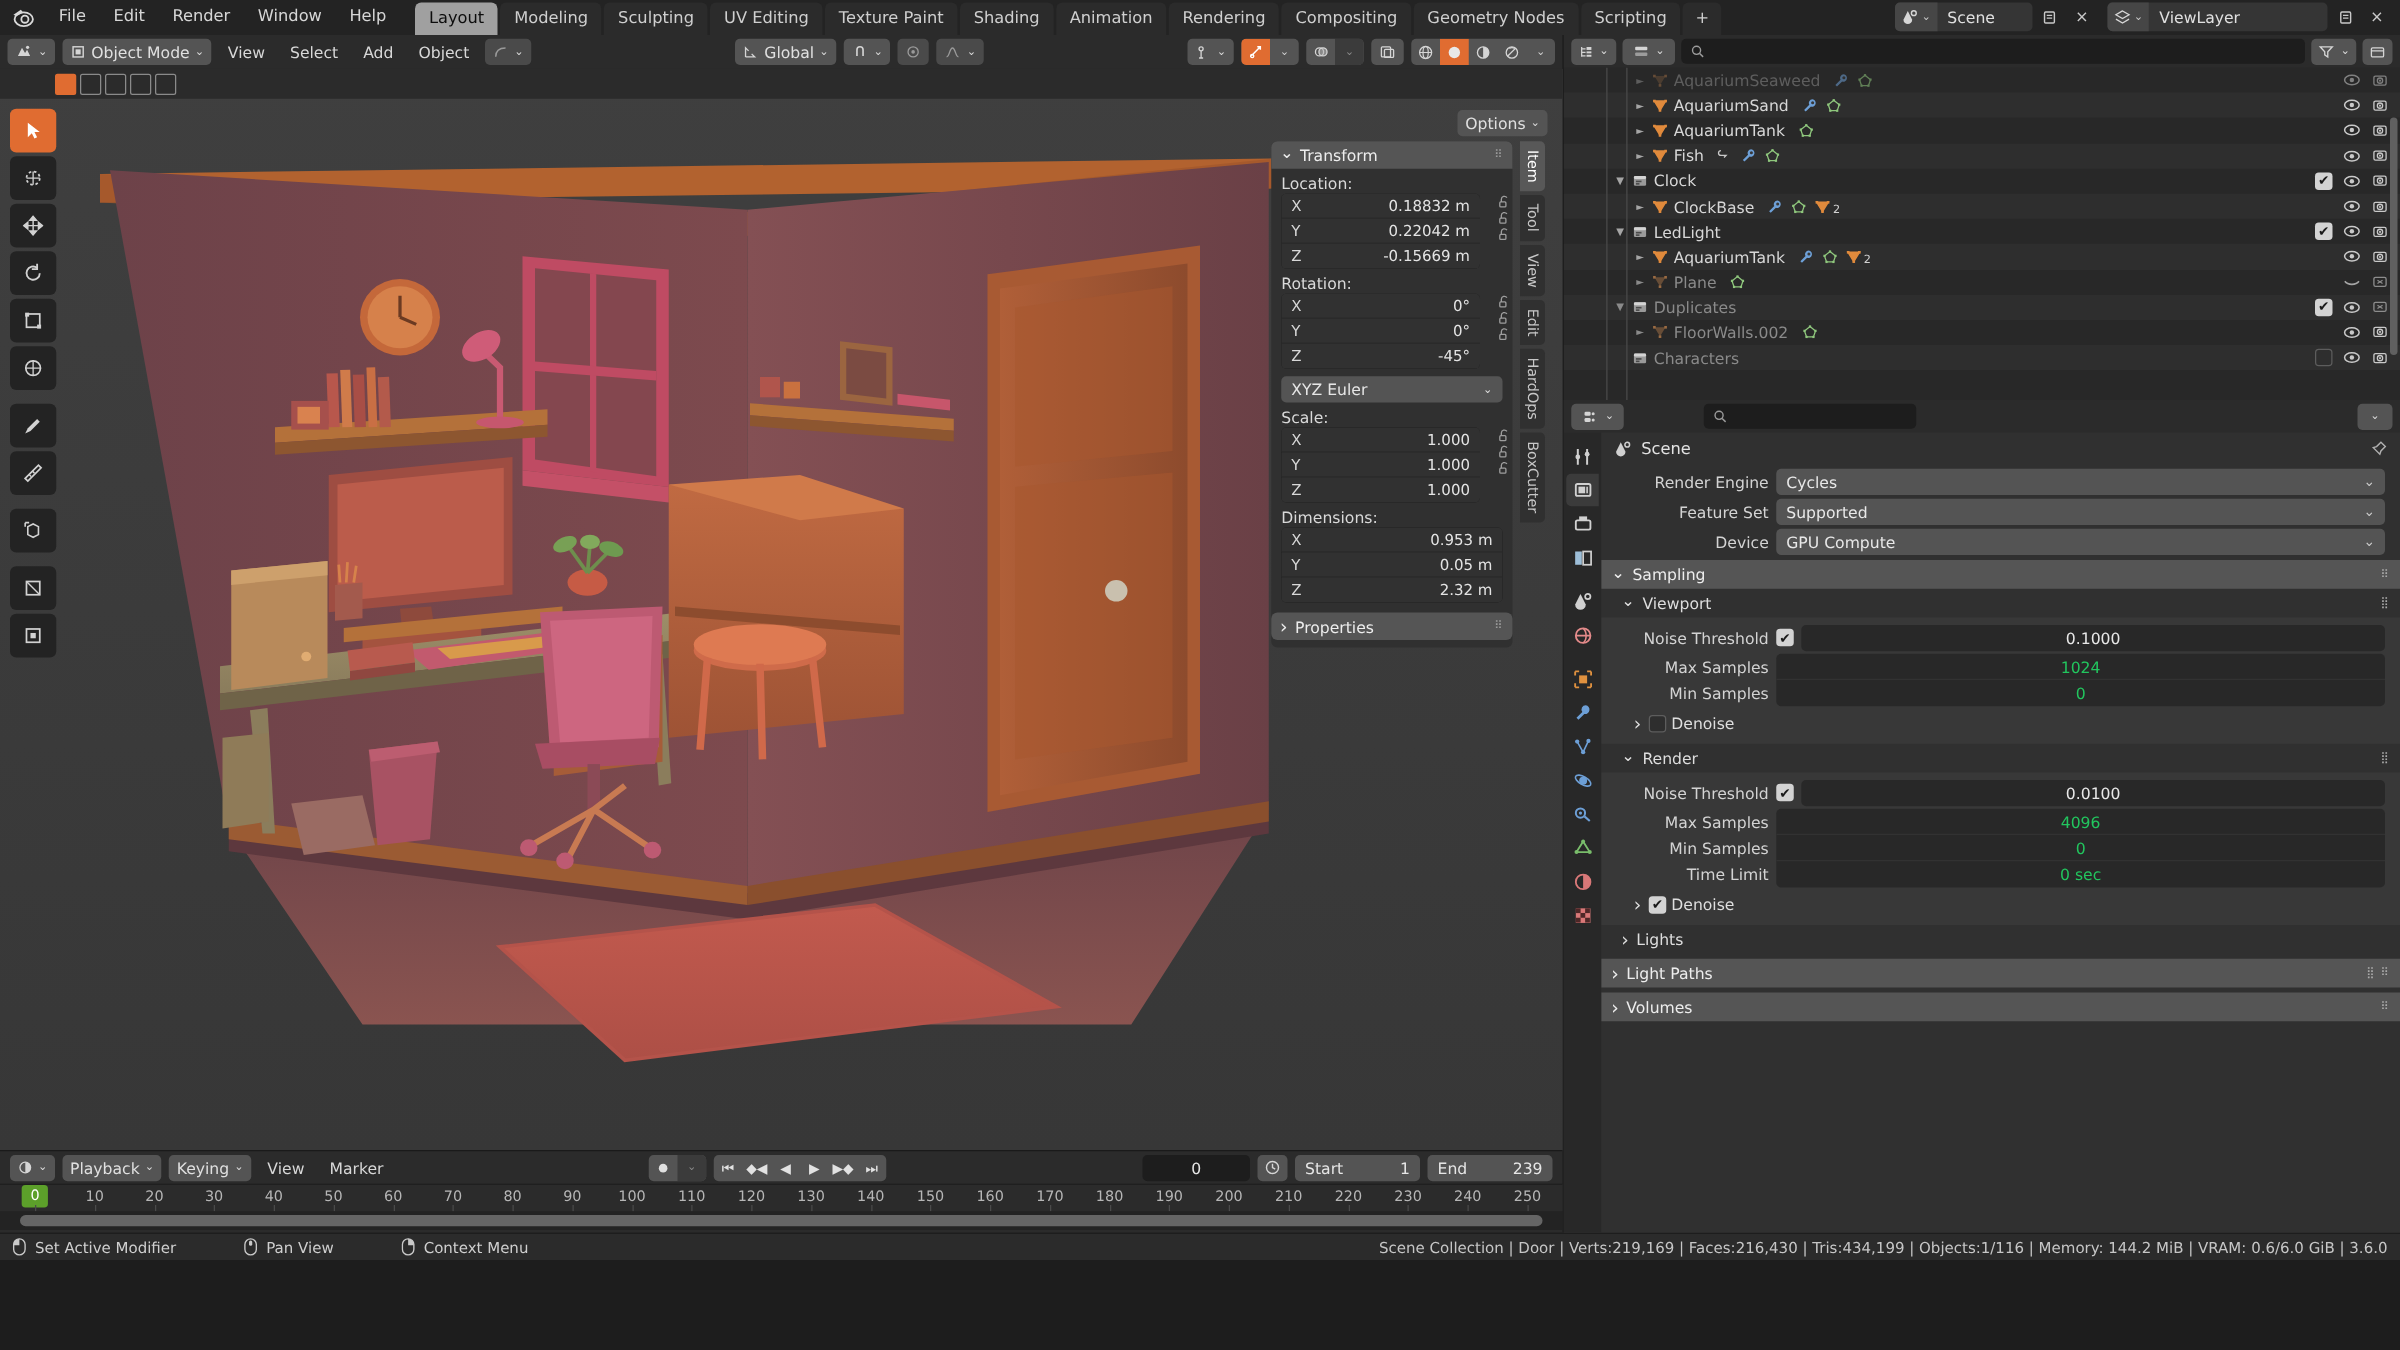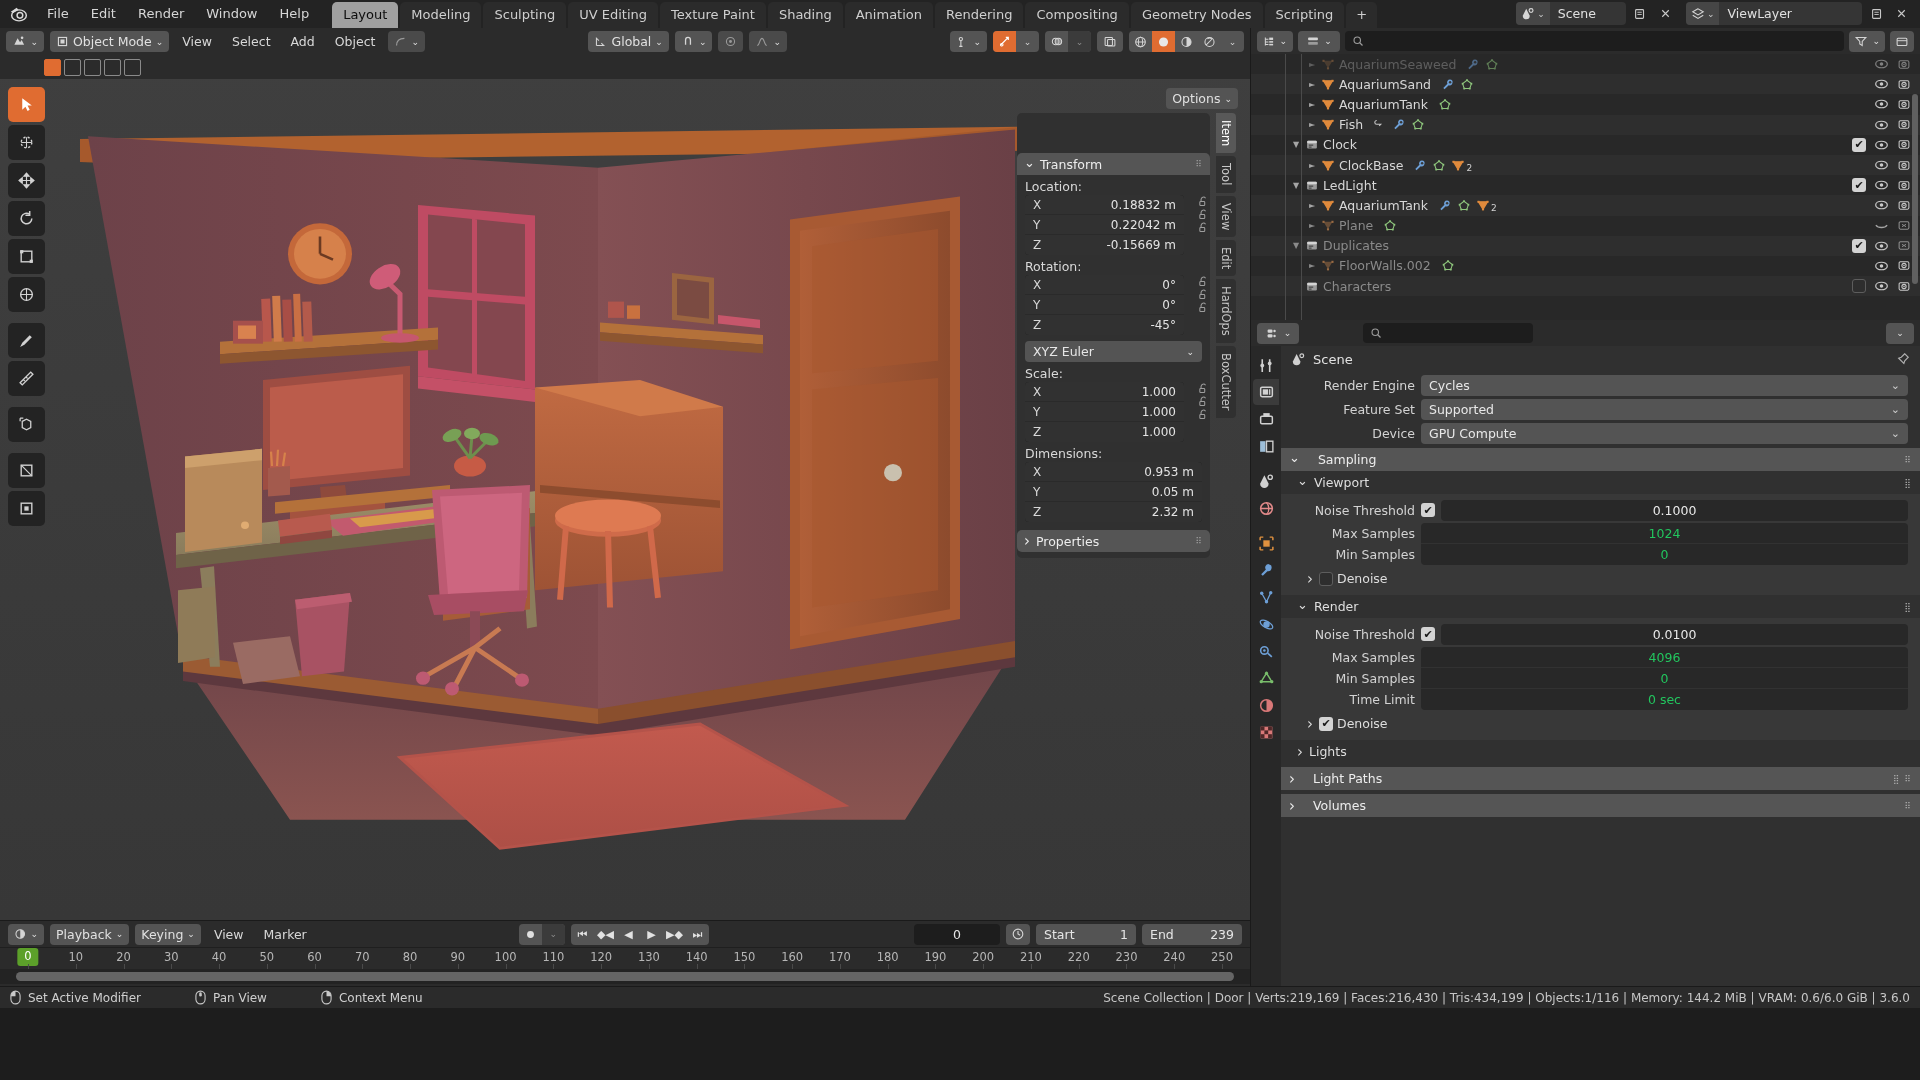--- a/index.html
+++ b/index.html
@@ -55,21 +55,21 @@
   
   #gizmo { position:absolute; right:62px; top:58px; width:60px; height:60px; }
   .navbtn { position:absolute; right:75px; width:24px; height:24px; border-radius:50%;
             background:#2e2e2e; display:flex; align-items:center; justify-content:center; color:#c8c8c8;}
   #options-btn { position:absolute; right:12px; top:33px; }
 
   
   #npanel { position:absolute; right:40px; top:58px; width:193px; background:#303030;
             border-radius:5px; padding:0 0 6px 0; z-index:5;}
   .panel-head { background:#555555; border-radius:5px 5px 0 0; height:22px; display:flex; align-items:center;
-                padding:0 7px; font-size:12.5px; color:#ededed;margin-top:40px; }
+                padding:0 7px; font-size:12.5px; color:#ededed; }
   .panel-head .grip { margin-left:auto; color:#9b9b9b; letter-spacing:1px; font-size:9px;}
   .pl { padding:4px 8px 1px 8px; font-size:12.5px; color:#d9d9d9; }
   .vecgrp { margin:0 8px; background:#1d1d1d; border-radius:4px; overflow:hidden; }
   .vecrow { display:flex; align-items:center; height:20px; padding:0 8px; font-size:12px;
             color:#e3e3e3; background:#313131; border-bottom:1px solid #2a2a2a;}
   .vecrow:last-child{border-bottom:none;}
   .vecrow .ax { color:#d8d8d8; }
   .vecrow .vv { margin-left:auto; }
   .lock { width:13px; height:13px; }
   .vecline { display:flex; align-items:flex-start; }
@@ -116,21 +116,21 @@
   .ptab.active { background:#3b3b3b; }
   #props-content { flex:1; padding:0 0 0 0; overflow:hidden;}
   .pheader { display:flex; align-items:center; height:26px; padding:0 10px; font-size:13px; color:#e2e2e2; gap:7px;}
   .prow { display:flex; align-items:center; height:22px; margin:2px 12px; gap:6px;}
   .plabel { width:122px; text-align:right; font-size:12.5px; color:#d3d3d3;}
   .pvalue { flex:1; background:#545454; border-radius:4px; height:21px; display:flex;
             align-items:center; padding:0 8px; font-size:12.5px; color:#e8e8e8;}
   .pvalue.num { background:#282828; justify-content:center;}
   .pvalue .cv { margin-left:auto; color:#cfcfcf; font-size:11px;}
   .psection { background:#555555; height:23px; display:flex; align-items:center; padding:0 8px;
-              font-size:12.5px; color:#ededed; gap:18px; margin-top:4px;}
+              font-size:12.5px; color:#ededed; gap:6px; margin-top:4px;}
   .psub { display:flex; align-items:center; padding:0 8px 0 16px; height:23px; font-size:12.5px; color:#dedede; gap:6px;}
   .pbody { background:#383838; padding:3px 0 5px 0;}
   .cbox { width:14px; height:14px; background:#d3d3d3; border-radius:3px; display:flex;
           align-items:center; justify-content:center; color:#1a1a1a; font-size:11px; flex:none;}
   .cbox.empty { background:#2e2e2e; border:1px solid #5d5d5d; color:transparent;}
   .triD::before{ content:"⌄"; font-size:13px; position:relative; top:-2px;}
   .triR::before{ content:"›"; font-size:15px; }
   .dots { margin-left:auto; color:#aaa; font-size:9px; letter-spacing:1px;}
   .numstack { flex:1; background:#282828; border-radius:4px; overflow:hidden;}
   .numstack .nr { height:21px; display:flex; align-items:center; justify-content:center;

